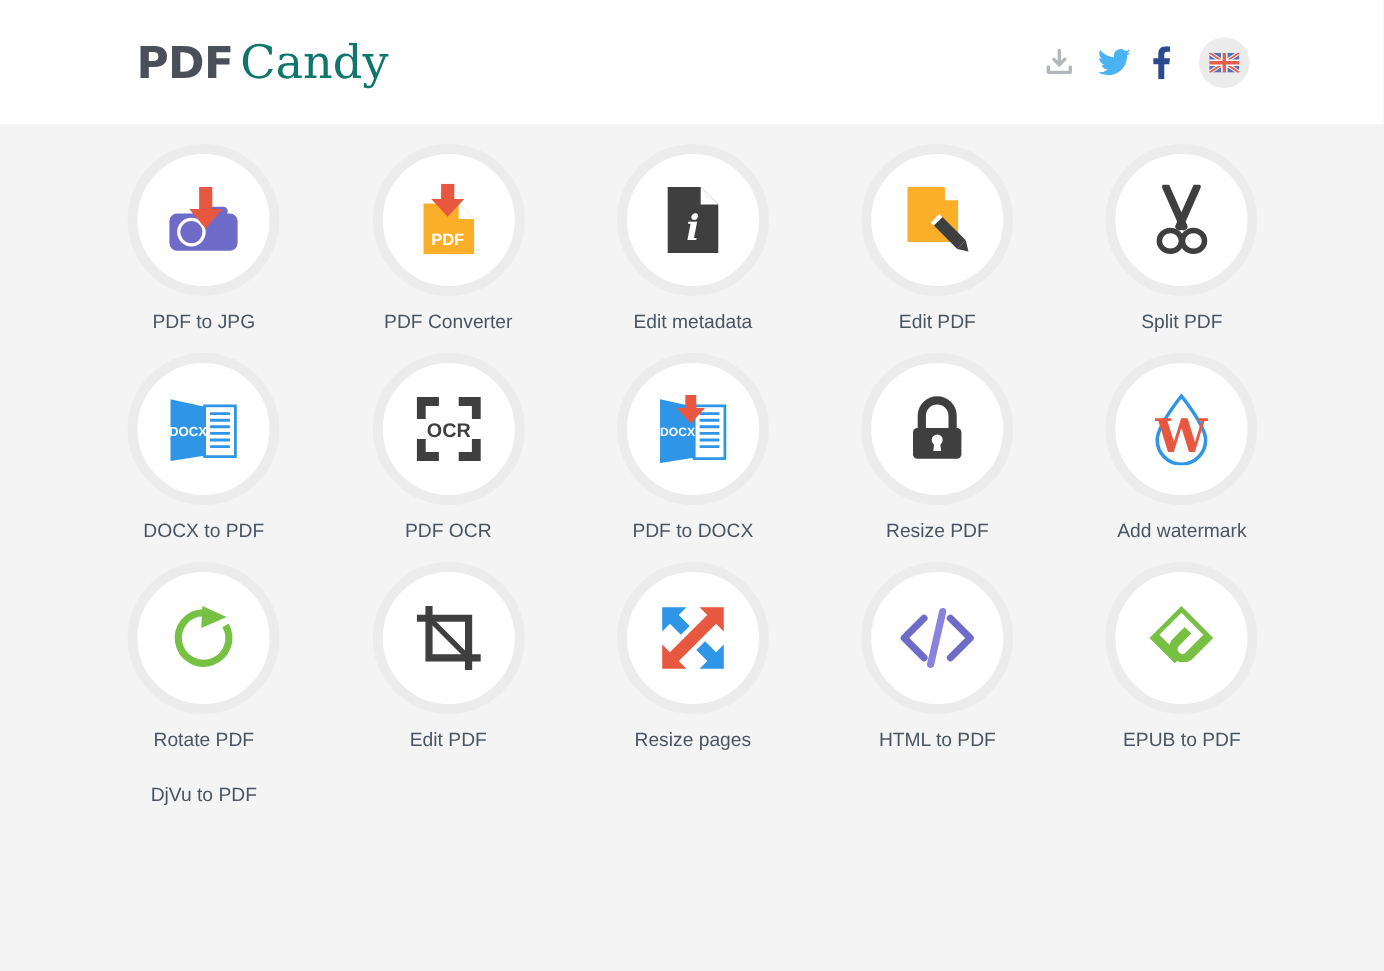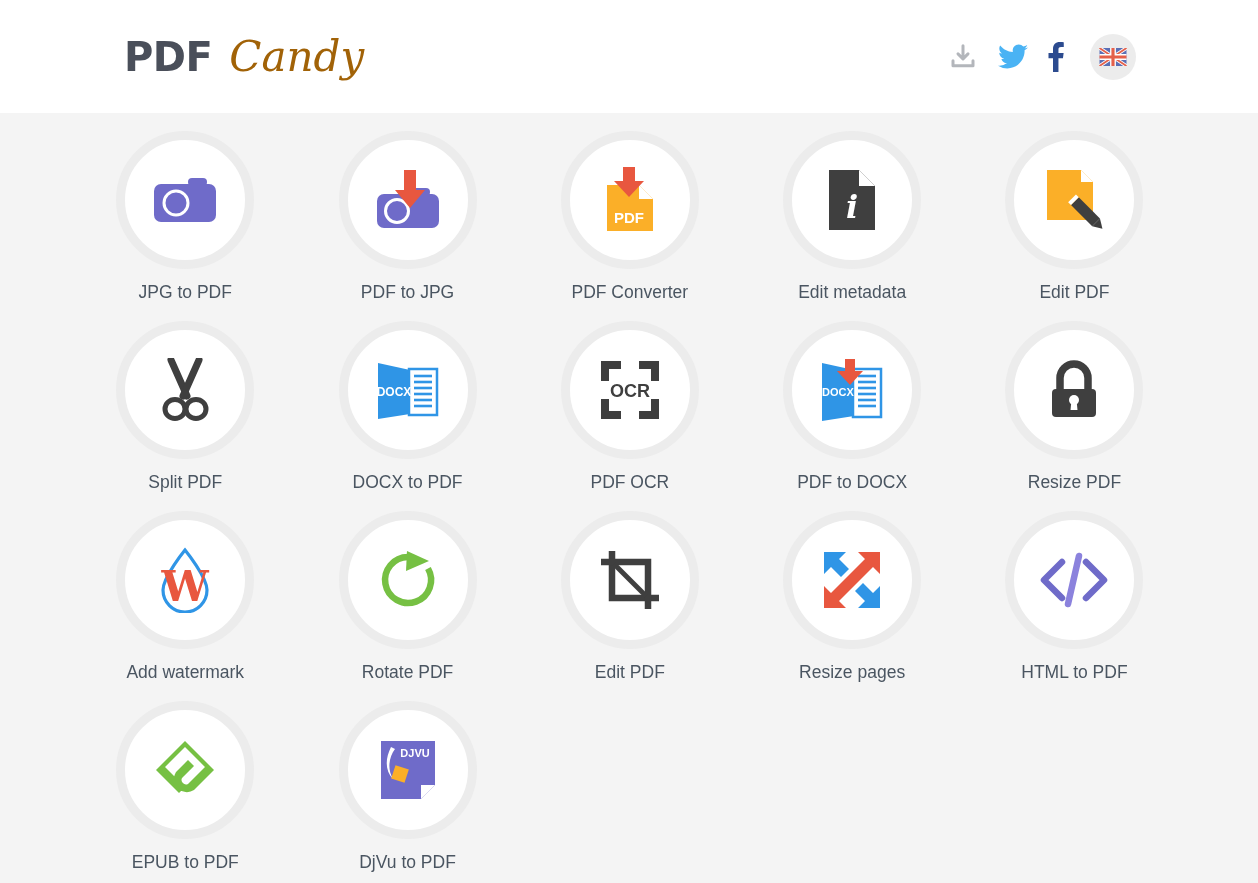--- a/index.html
+++ b/index.html
@@ -25,25 +25,24 @@
   }
   .logo-pdf {
     font-family: "DejaVu Sans", sans-serif;
     font-weight: bold;
     font-size: 40px;
     letter-spacing: -0.5px;
     color: #4a4f5a;
   }
   .logo-candy {
     font-family: "DejaVu Serif", serif;
-    font-style: italic;
     font-size: 42px;
     font-weight: 500;
-    color: #a16207;
-    margin-left: 17px;
+    color: #0f766e;
+    margin-left: 6px;
   }
   .header-spacer { flex: 1 1 auto; }
   .header-actions {
     display: flex;
     align-items: center;
     gap: 20px;
   }
   .hicon { display: flex; align-items: center; justify-content: center; cursor: pointer; }
   .flag-badge {
     width: 46px; height: 46px;
@@ -137,32 +136,20 @@
         </svg>
       </span>
     </span>
 
   </div>
 </div>
 
 <div class="content">
   <div class="grid">
 
-    <a class="tool">
-      <span class="tool-circle">
-        <span>
-          <svg width="66" height="52" viewBox="0 0 66 52">
-            <rect x="36" y="4" width="19" height="8" rx="4" fill="#6f6bc9"></rect>
-            <rect x="2" y="10" width="62" height="38" rx="7" fill="#6f6bc9"></rect>
-            <circle cx="24" cy="29" r="12" fill="none" stroke="#ffffff" stroke-width="3"></circle>
-          </svg>
-        </span>
-      </span>
-      <span class="tool-label">JPG to PDF</span>
-    </a>
 
     <a class="tool">
       <span class="tool-circle">
         <span>
           <svg width="70" height="64" viewBox="0 0 70 64">
             <rect x="38" y="20" width="19" height="8" rx="4" fill="#6f6bc9"></rect>
             <rect x="4" y="26" width="62" height="34" rx="7" fill="#6f6bc9"></rect>
             <circle cx="24" cy="43" r="11.5" fill="none" stroke="#ffffff" stroke-width="3"></circle>
             <path d="M31 2 h12 v20 h9 L37 40 L22 22 h9 z" fill="#e8573f"></path>
           </svg>
@@ -376,28 +363,17 @@
         <span>
           <svg width="64" height="64" viewBox="0 0 64 64">
             <path d="M32 3 L61 32 L41 52 a13 13 0 0 1 -18 -18 L35 22 L41 28 L29 40 a4.5 4.5 0 0 0 6 6 L52 29 L32 9 L12 29 L32 49 L26 55 L3 32 z" fill="#76c043"></path>
           </svg>
         </span>
       </span>
       <span class="tool-label">EPUB to PDF</span>
     </a>
 
     <a class="tool">
-      <span class="tool-circle">
-        <span>
-          <svg width="58" height="62" viewBox="0 0 58 62">
-            <path d="M2 2 h54 v44 l-14 14 H2 z" fill="#6f6bc9"></path>
-            <path d="M56 46 h-14 v14 z" fill="#ffffff"></path>
-            <text x="36" y="18" font-family="Liberation Sans, sans-serif" font-size="11" font-weight="bold" fill="#ffffff" text-anchor="middle">DJVU</text>
-            <path d="M12 8 C6 20 6 32 14 40 C8 30 10 18 16 10 z" fill="#ffffff"></path>
-            <rect x="14" y="28" width="14" height="14" transform="rotate(18 21 35)" fill="#fbaf28"></rect>
-          </svg>
-        </span>
-      </span>
       <span class="tool-label">DjVu to PDF</span>
     </a>
 
   </div>
 </div>
 
 </body></html>

